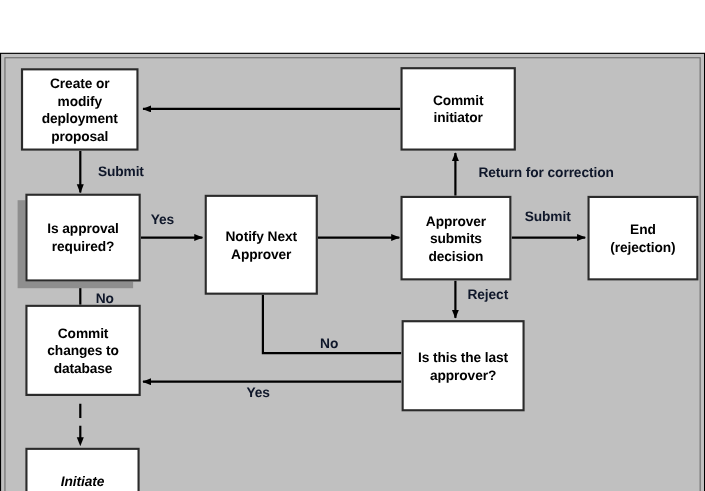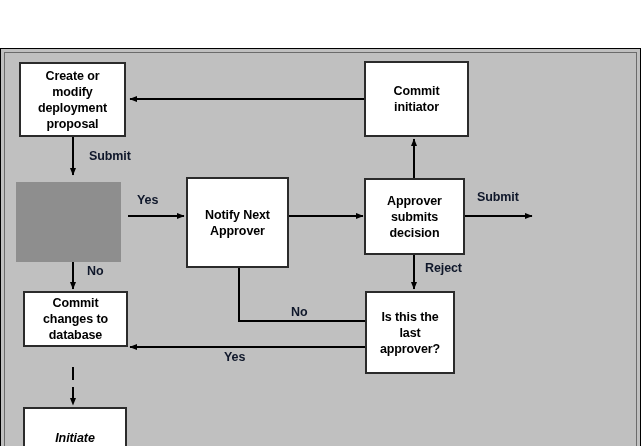--- a/index.html
+++ b/index.html
@@ -110,61 +110,70 @@
 
   <div class="shadow" style="left:15px; top:133px; width:105px; height:80px;"></div>
 
   <div class="node" style="left:18px; top:13px; width:107px; height:75px;">
     <span class="txt">Create or
 modify
 deployment
 proposal</span>
   </div>
 
+  <div class="node" style="left:22px; top:127px; width:105px; height:80px;">
+    <span class="txt">Is approval
+required?</span>
+  </div>
 
   <div class="node" style="left:185px; top:128px; width:103px; height:91px;">
     <span class="txt">Notify Next
 Approver</span>
   </div>
 
   <div class="node" style="left:363px; top:129px; width:101px; height:77px;">
     <span class="txt">Approver
 submits
 decision</span>
   </div>
 
   <div class="node" style="left:363px; top:12px; width:105px; height:76px;">
     <span class="txt">Commit initiator</span>
   </div>
 
+  <div class="node" style="left:533px; top:129px; width:101px; height:77px;">
+    <span class="txt">End
+(rejection)</span>
+  </div>
 
-  <div class="node" style="left:364px; top:242px; width:90px; height:83px;">
+  <div class="node" style="left:364px; top:242px; width:112px; height:83px;">
     <span class="txt">Is this the last
 approver?</span>
   </div>
 
-  <div class="node" style="left:22px; top:242px; width:105px; height:56px;">
+  <div class="node" style="left:22px; top:228px; width:105px; height:83px;">
     <span class="txt">Commit
 changes to
 database</span>
   </div>
 
   <div class="node italic" style="left:22px; top:358px; width:104px; height:78px;">
     <span class="txt">Initiate
 deployment</span>
   </div>
 
   <div class="edge-label" style="left:88px; top:100px;">Submit</div>
 
   <div class="edge-label" style="left:136px; top:144px;">Yes</div>
 
   <div class="edge-label" style="left:86px; top:215px;">No</div>
 
   <div class="edge-label" style="left:476px; top:141px;">Submit</div>
 
+  <div class="edge-label" style="left:434px; top:101px;">Return for correction</div>
 
   <div class="edge-label" style="left:424px; top:212px;">Reject</div>
 
   <div class="edge-label" style="left:290px; top:256px;">No</div>
 
   <div class="edge-label" style="left:223px; top:301px;">Yes</div>
 
 </div>
 
 </body></html>

